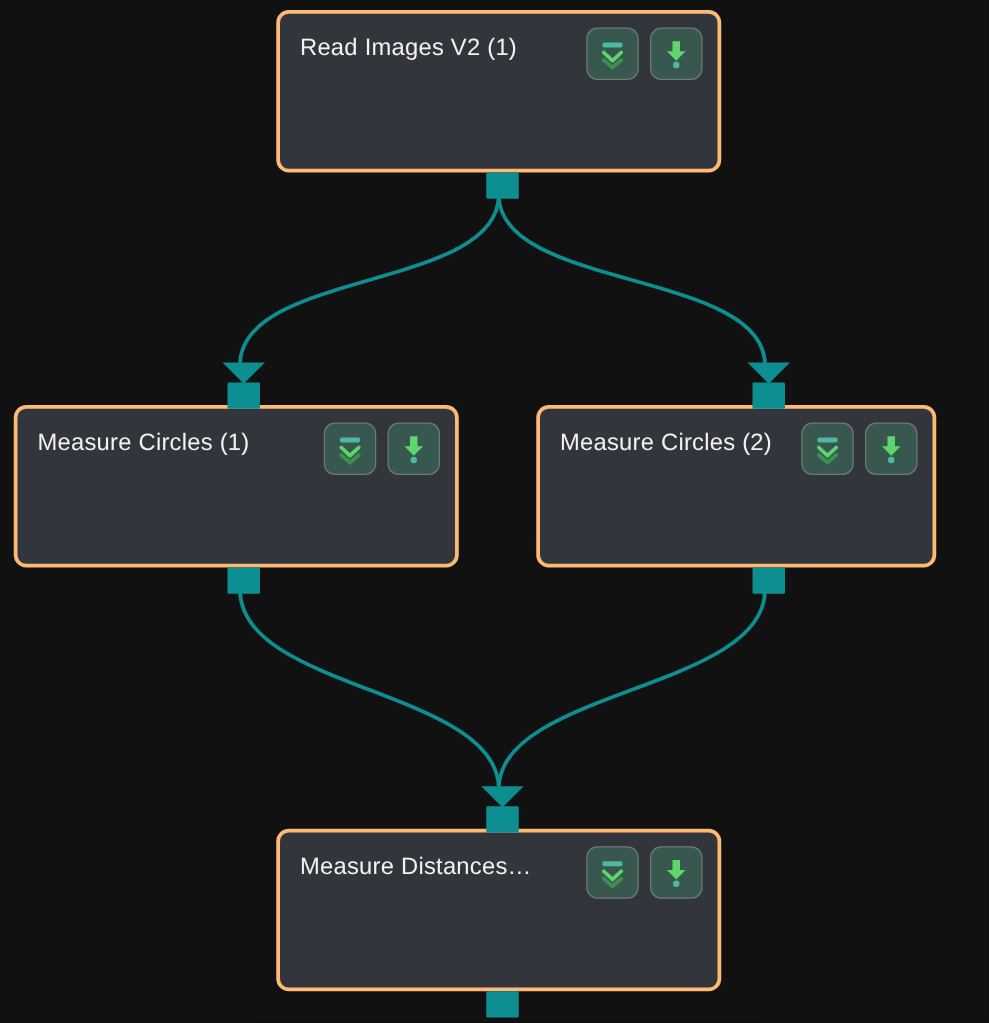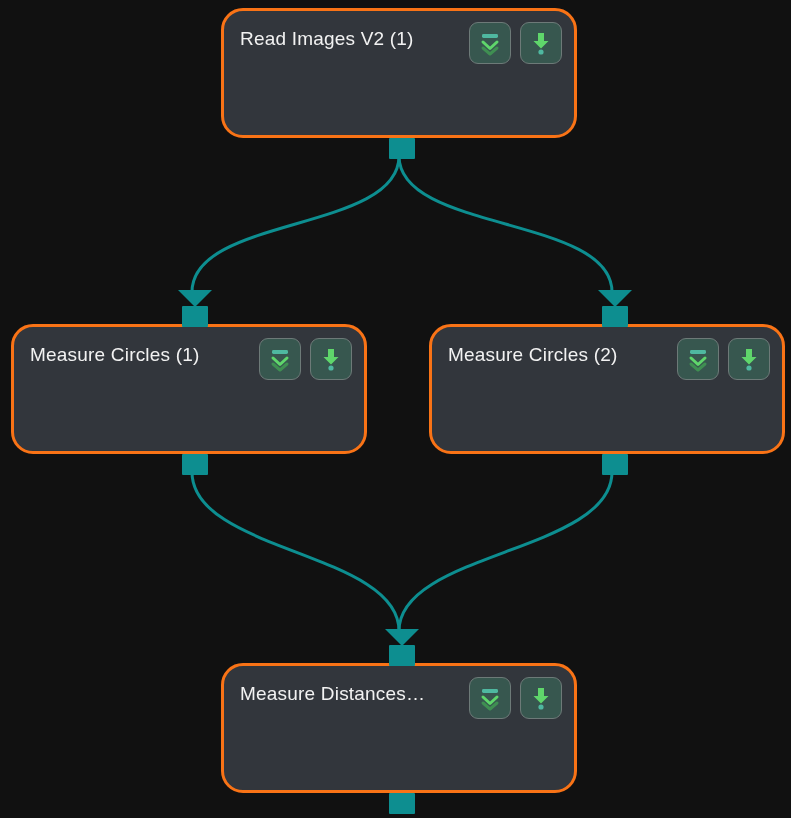--- a/index.html
+++ b/index.html
@@ -24,22 +24,22 @@
     width: 791px;
     height: 818px;
     pointer-events: none;
   }
 
   
   .node {
     position: absolute;
     box-sizing: border-box;
     background: #32363c;
-    border: 3px solid #f97316;
-    border-radius: 22px;
+    border: 3px solid #fdba74;
+    border-radius: 10px;
     overflow: visible;
   }
   .node-title {
     position: absolute;
     left: 16px;
     top: 16px;
     color: #f2f2f2;
     font-size: 19px;
     line-height: 24px;
     letter-spacing: 0.2px;
@@ -141,21 +141,21 @@
         <svg width="26" height="26" viewBox="0 0 26 26">
           <path d="M10 3 h6 v8 h4.5 L13 18.5 L5.5 11 H10 Z" fill="#5fd66b"></path>
           <circle cx="13" cy="22" r="2.6" fill="#4fb8a0"></circle>
         </svg>
       </div>
     </div>
     <div class="port-in" style="left:168px; top:-21px;"></div>
     <div class="port-out" style="left:168px; top:127px;"></div>
   </div>
 
-  <div class="node" style="left:429px; top:324px; width:356px; height:130px;">
+  <div class="node" style="left:429px; top:324px; width:320px; height:130px;">
     <div class="node-title">Measure Circles (2)</div>
     <div class="node-btns" style="right:12px;">
       <div class="icon-btn">
         <svg width="26" height="26" viewBox="0 0 26 26">
           <rect x="5" y="4" width="16" height="4" rx="1.4" fill="#4fb8a0"></rect>
           <polyline points="6,12 13,18.5 20,12" fill="none" stroke="#5fd66b" stroke-width="3" stroke-linecap="round" stroke-linejoin="round"></polyline>
           <polyline points="6,18 13,24 20,18" fill="none" stroke="#3f8f52" stroke-width="3" stroke-linecap="round" stroke-linejoin="round"></polyline>
         </svg>
       </div>
       <div class="icon-btn">

